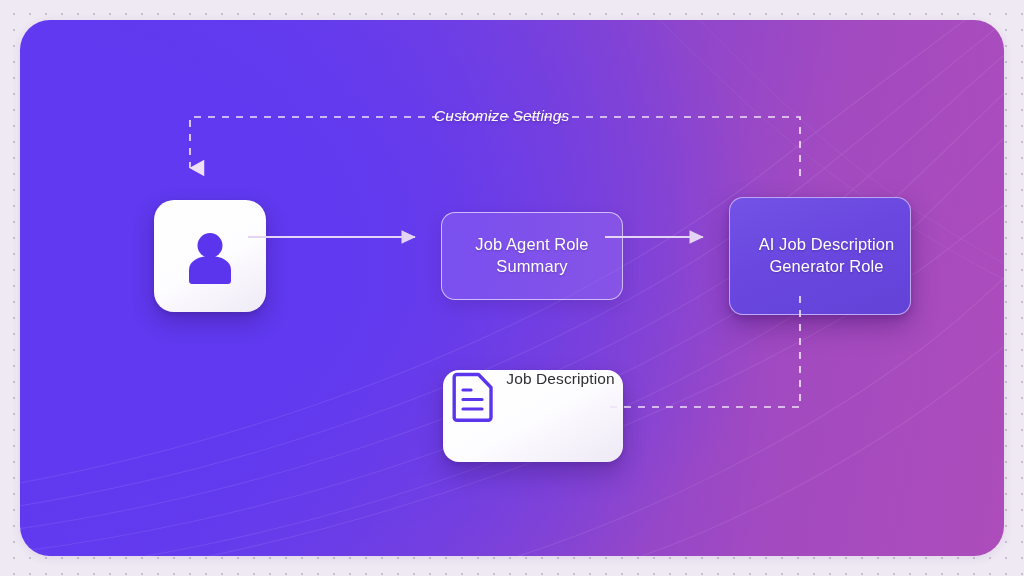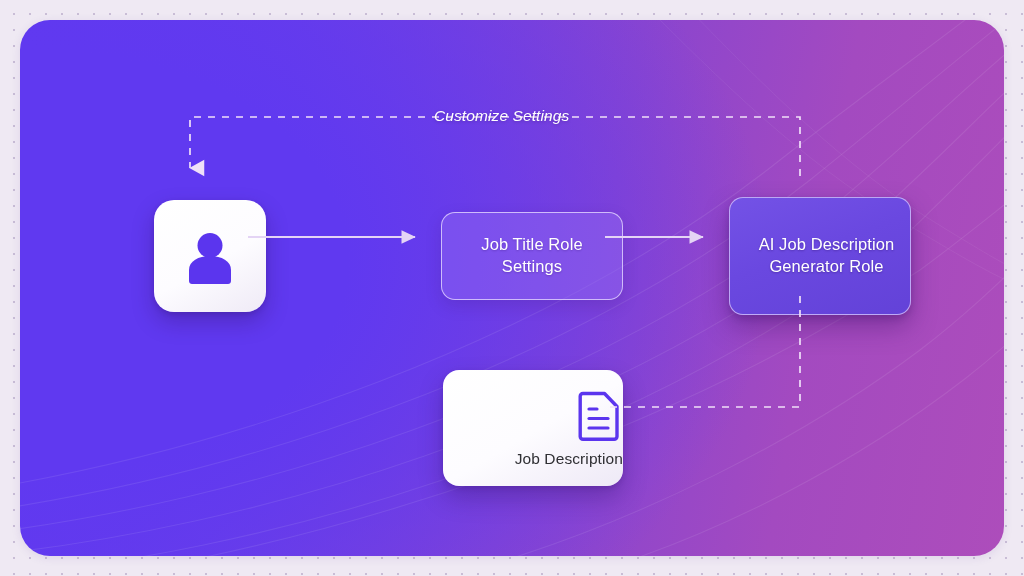--- a/index.html
+++ b/index.html
@@ -108,27 +108,26 @@
     line-height: 1.32;
     letter-spacing: 0.1px;
     text-shadow: 0 1px 2px rgba(40,10,90,0.35);
   }
 
   
   .card-doc {
     left: 423px;
     top: 350px;
     width: 180px;
-    height: 116px;
+    height: 92px;
     border-radius: 16px;
     background: linear-gradient(150deg, #ffffff 0%, #fdfcff 52%, #eee9f6 100%);
     box-shadow: 0 12px 24px rgba(45,12,90,0.30), 0 2px 5px rgba(45,12,90,0.16);
     display: flex;
-    flex-direction: column;
-    align-items: flex-end;
+    align-items: flex-start;
     justify-content: center;
     gap: 9px;
   }
   .card-doc .label {
     color: #2f2f33;
     font-size: 15.5px;
     letter-spacing: 0.1px;
   }
 
   
@@ -178,22 +177,22 @@
 
     <div class="node card-person">
       <svg width="62" height="62" viewBox="0 0 62 62">
         <circle cx="31" cy="20.5" r="12.5" fill="#5b35ee"></circle>
         <path d="M10 56 L10 45 C 10 36.2 19.4 31 31 31 C 42.6 31 52 36.2 52 45 L52 56 C 52 57.7 50.7 59 49 59 L13 59 C 11.3 59 10 57.7 10 56 Z" fill="#5b35ee"></path>
       </svg>
     </div>
 
     <div class="node node-summary">
       <div class="label">
-        <span>Job Title Role</span><br>
-        <span>Settings</span>
+        <span>Job Agent Role</span><br>
+        <span>Summary</span>
       </div>
     </div>
 
     <div class="node node-agent">
       <div class="label">
         <span>AI Job Description</span><br>
         <span>Generator Role</span>
       </div>
     </div>
 

